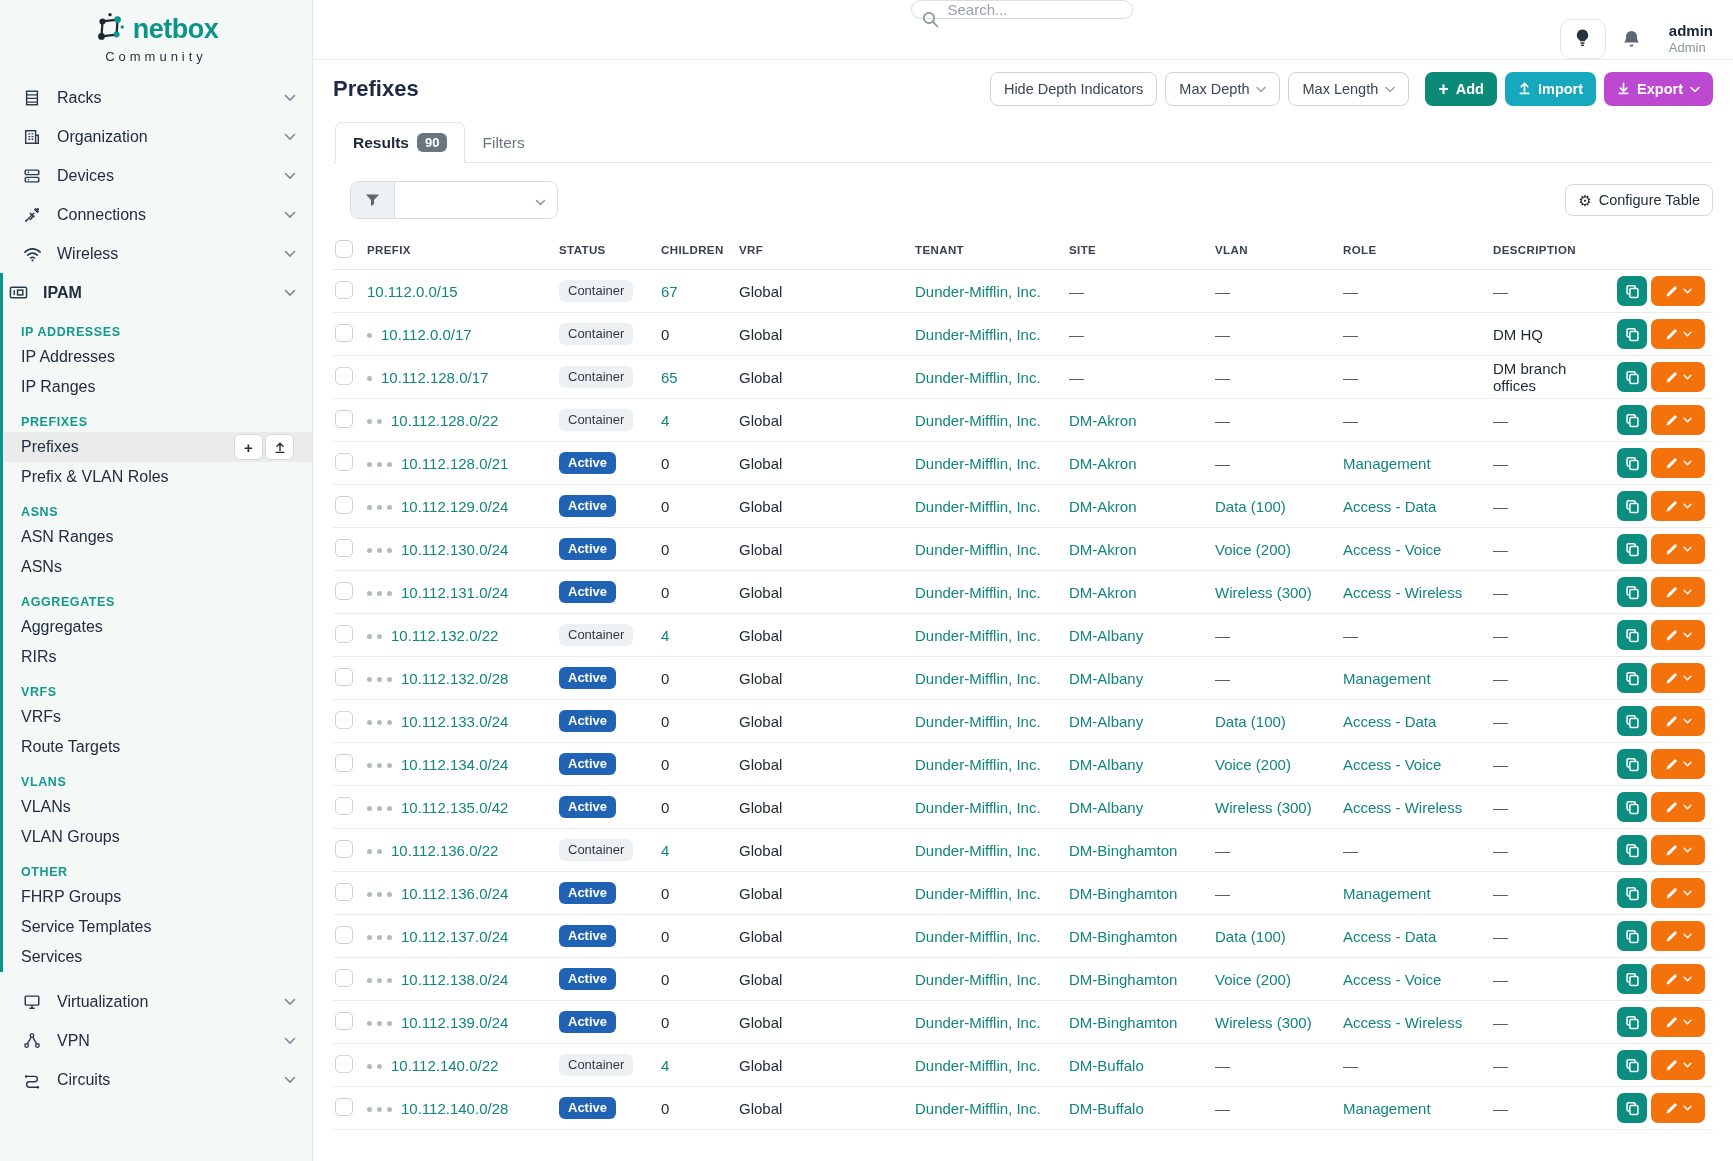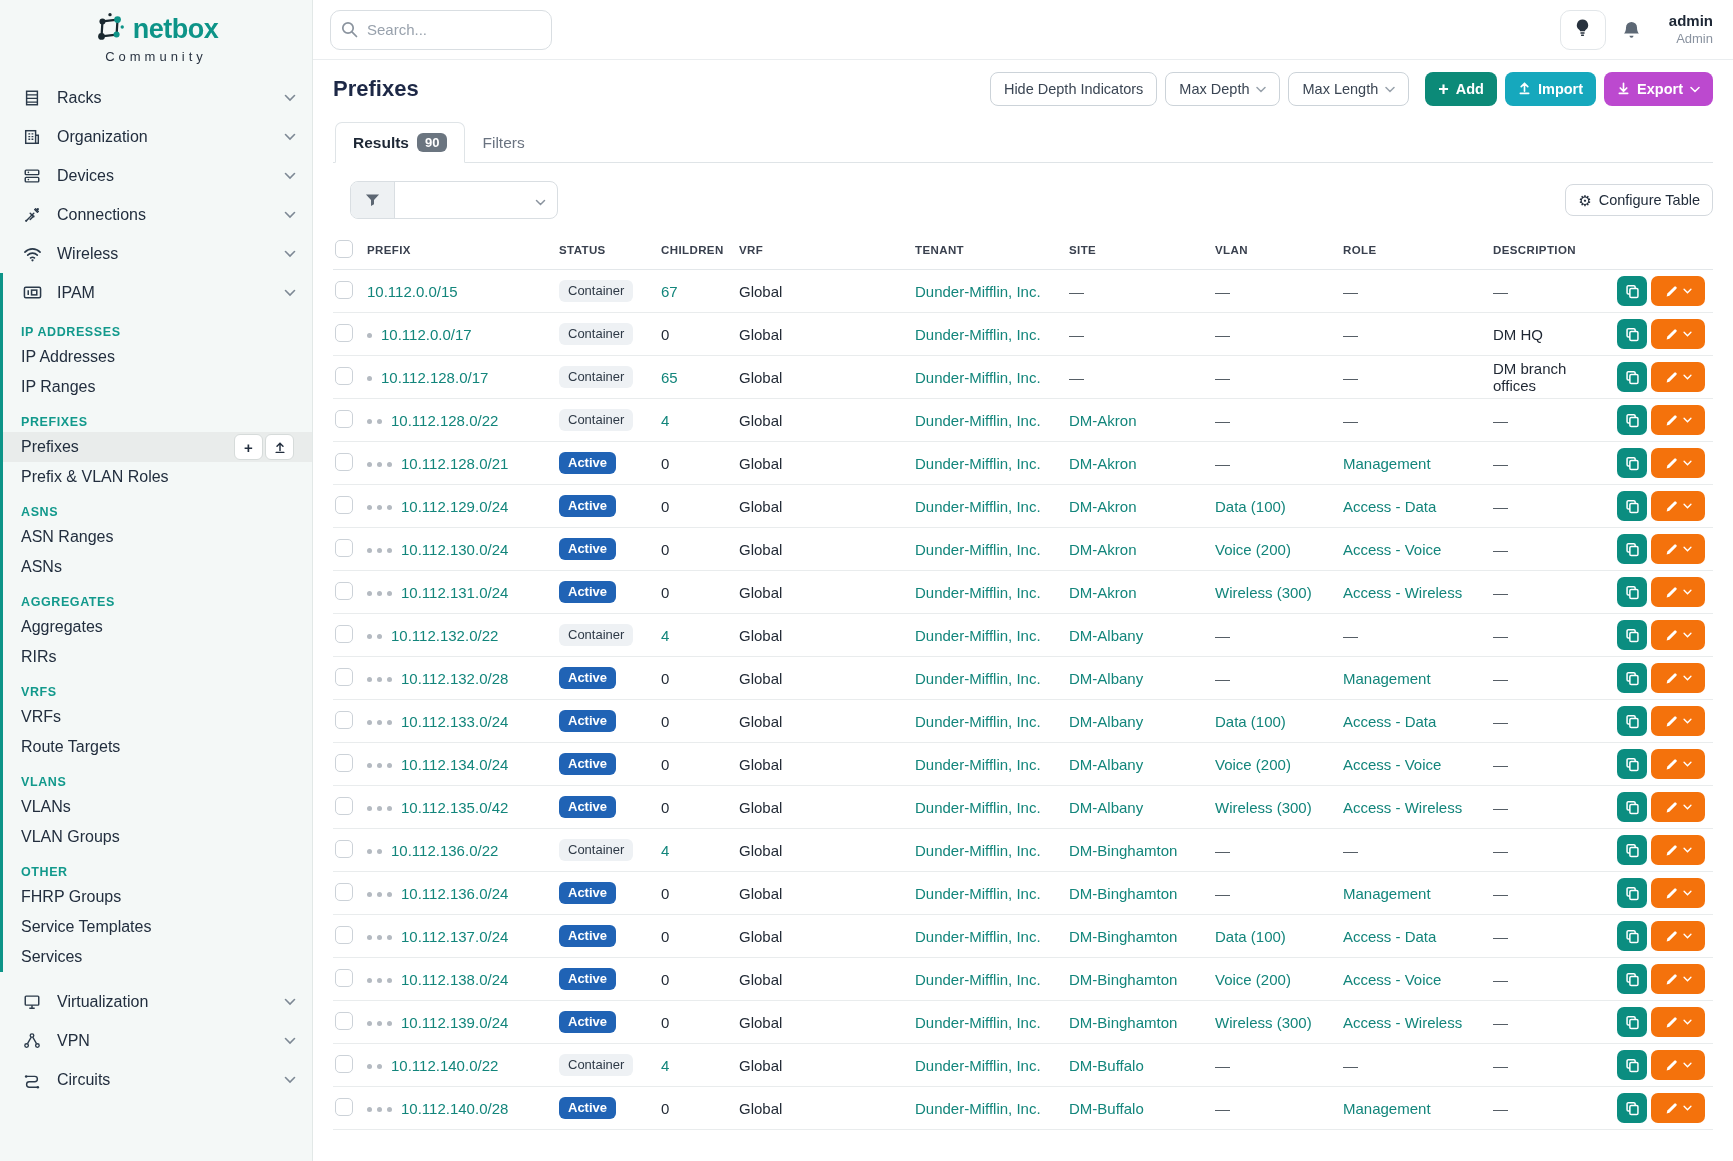--- a/index.html
+++ b/index.html
@@ -25,21 +25,21 @@
   .nav { margin-top:14px; }
   .nav-item {
     display:flex; align-items:center; height:39px; padding:0 16px 0 21px;
     color:#222e3e; font-size:16px; cursor:pointer;
   }
   .nav-item .nav-icon { width:22px; display:flex; justify-content:center; color:#2b3a4a; margin-right:14px; }
   .nav-item .nav-label { flex:1; }
   .chev { color:#7d8894; display:flex; }
 
   .ipam-block { border-left:3px solid #0d9488; }
-  .ipam-block .nav-item { padding-left:18px; }
+  .ipam-block .nav-item { padding-left:4px;font-weight:bold; }
   .section-header {
     margin:13px 0 3px 18px; font-size:12.5px; font-weight:bold;
     color:#12998c; letter-spacing:0.6px;
   }
   .sub-item {
     display:flex; align-items:center; height:30px; padding:0 10px 0 18px;
     font-size:16px; color:#222e3e; cursor:pointer;
   }
   .sub-item.active { background:#e9eceb; }
   .sub-item .sub-label { flex:1; }
@@ -48,39 +48,39 @@
     width:29px; height:26px; background:#fff; border:1px solid #d6dbda; border-radius:6px;
     display:flex; align-items:center; justify-content:center; color:#222e3e;
     font-size:15px; font-weight:bold; cursor:pointer;
   }
   .bottom-nav { margin-top:10px; }
 
   
   .main { flex:1; display:flex; flex-direction:column; overflow:hidden; }
   .topbar {
     height:60px; min-height:60px; border-bottom:1px solid #eaedef;
-    display:flex; align-items:center; padding:0 20px 0 17px;
+    display:flex; align-items:center; padding:0 20px 0 17px;flex-direction:column;
   }
   .searchbox {
     position:relative; width:222px; height:40px;
   }
   .searchbox input {
     width:100%; height:100%; border:1px solid #d9dee2; border-radius:10px;
     padding:0 10px 0 36px; font-size:15px; font-family:inherit; color:#2a3442;
     background:#fff; outline:none;
   }
   .searchbox input::placeholder { color:#98a1ac; }
   .searchbox .search-ic { position:absolute; left:11px; top:11px; color:#8a939e; }
   .topbar-right { margin-left:auto; display:flex; align-items:center; gap:16px; }
   .bulb-btn {
     width:46px; height:40px; border:1px solid #e2e6e9; border-radius:10px; background:#fff;
     display:flex; align-items:center; justify-content:center; color:#28323e; cursor:pointer;
   }
   .bell { color:#5d6875; cursor:pointer; display:flex; }
-  .user-meta { text-align:right; line-height:1.25;margin-left:12px; }
+  .user-meta { line-height:1.25;margin-left:12px; }
   .user-name { font-weight:bold; color:#1d2735; font-size:15px; }
   .user-role { color:#8a93a0; font-size:13px; }
 
   .content { padding:0 20px; flex:1; overflow:hidden; }
   .title-row { display:flex; align-items:center; margin-top:12px; }
   .page-title { font-size:22px; font-weight:bold; color:#1d2846; }
   .actions { margin-left:auto; display:flex; align-items:center; gap:8px; }
   .btn {
     height:34px; border-radius:8px; font-size:14.5px; display:inline-flex;
     align-items:center; gap:7px; padding:0 13px; cursor:pointer; border:none;

